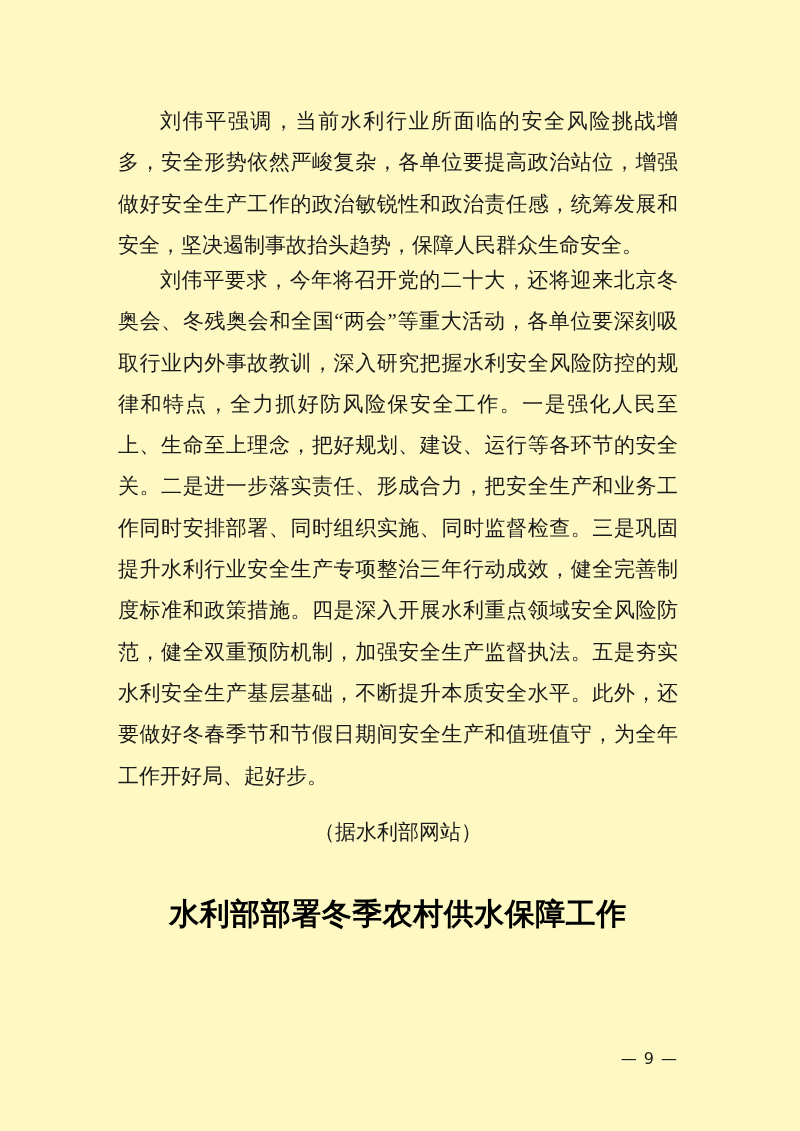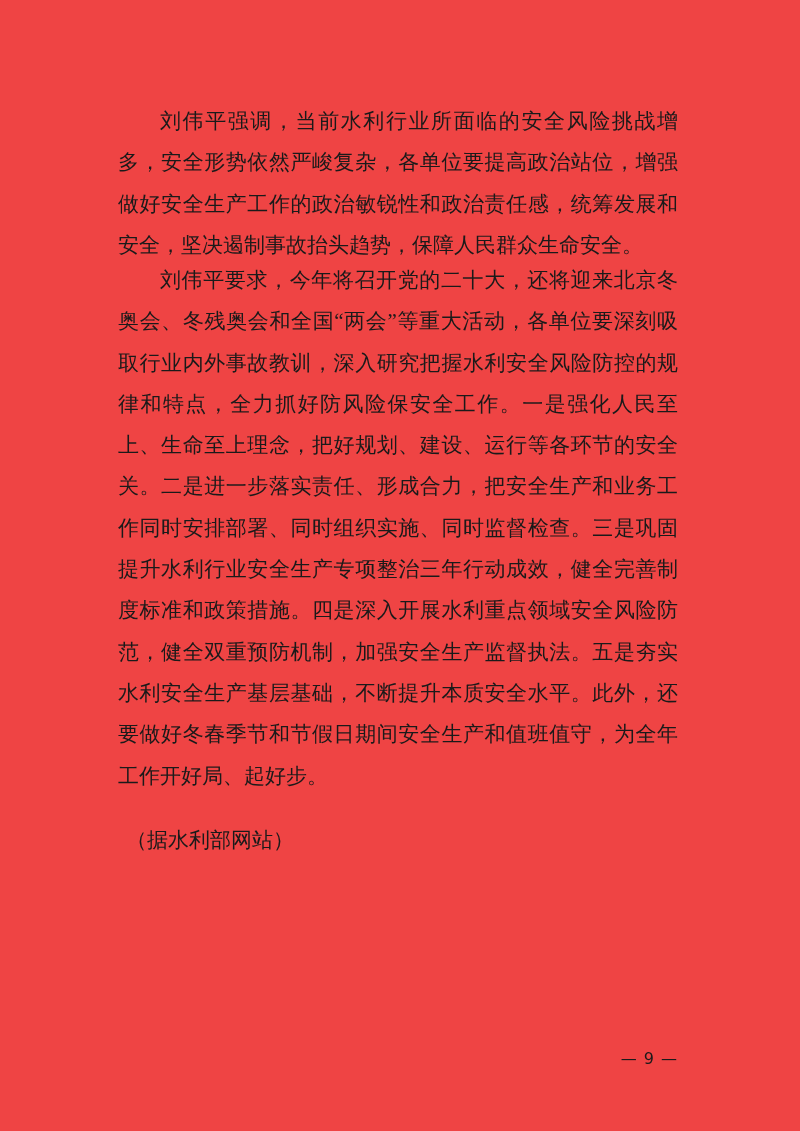--- a/index.html
+++ b/index.html
@@ -4,21 +4,21 @@
 <style>
   html, body {
     margin: 0;
     padding: 0;
     background: #ffffff;
   }
   .page {
     position: relative;
     width: 800px;
     height: 1131px;
-    background: #ef4444;
+    background: #fef9c3;
     overflow: hidden;
     font-family: "Liberation Serif", "DejaVu Serif", serif;
     color: #1a1a1a;
   }
   .block {
     position: absolute;
     left: 118px;
     width: 560px;
   }
   .body-para {
@@ -26,24 +26,24 @@
     font-size: 21px;
     line-height: 41.3px;
     text-align: justify;
     text-indent: 2em;
     color: #1a1a1a;
   }
   .para-1 { top: 101px; }
   .para-2 { top: 260px; }
   .attribution {
     top: 812px;
-    margin: 8px;
+    margin: 0;
     font-size: 21px;
     line-height: 41.3px;
-    text-align: left;
+    text-align: center;
     color: #1a1a1a;
   }
   .article-title {
     top: 892px;
     margin: 0;
     font-size: 30px;
     line-height: 44px;
     font-weight: 700;
     text-align: center;
     letter-spacing: 0.5px;
@@ -64,17 +64,18 @@
 <body>
 
 <div class="page">
 
   <p class="block body-para para-1">刘伟平强调，当前水利行业所面临的安全风险挑战增多，安全形势依然严峻复杂，各单位要提高政治站位，增强做好安全生产工作的政治敏锐性和政治责任感，统筹发展和安全，坚决遏制事故抬头趋势，保障人民群众生命安全。</p>
 
   <p class="block body-para para-2">刘伟平要求，今年将召开党的二十大，还将迎来北京冬奥会、冬残奥会和全国“两会”等重大活动，各单位要深刻吸取行业内外事故教训，深入研究把握水利安全风险防控的规律和特点，全力抓好防风险保安全工作。一是强化人民至上、生命至上理念，把好规划、建设、运行等各环节的安全关。二是进一步落实责任、形成合力，把安全生产和业务工作同时安排部署、同时组织实施、同时监督检查。三是巩固提升水利行业安全生产专项整治三年行动成效，健全完善制度标准和政策措施。四是深入开展水利重点领域安全风险防范，健全双重预防机制，加强安全生产监督执法。五是夯实水利安全生产基层基础，不断提升本质安全水平。此外，还要做好冬春季节和节假日期间安全生产和值班值守，为全年工作开好局、起好步。</p>
 
   <p class="block attribution">（据水利部网站）</p>
 
+  <h1 class="block article-title">水利部部署冬季农村供水保障工作</h1>
 
 
   <div class="page-number">— 9 —</div>
 
 </div>
 
 </body></html>

